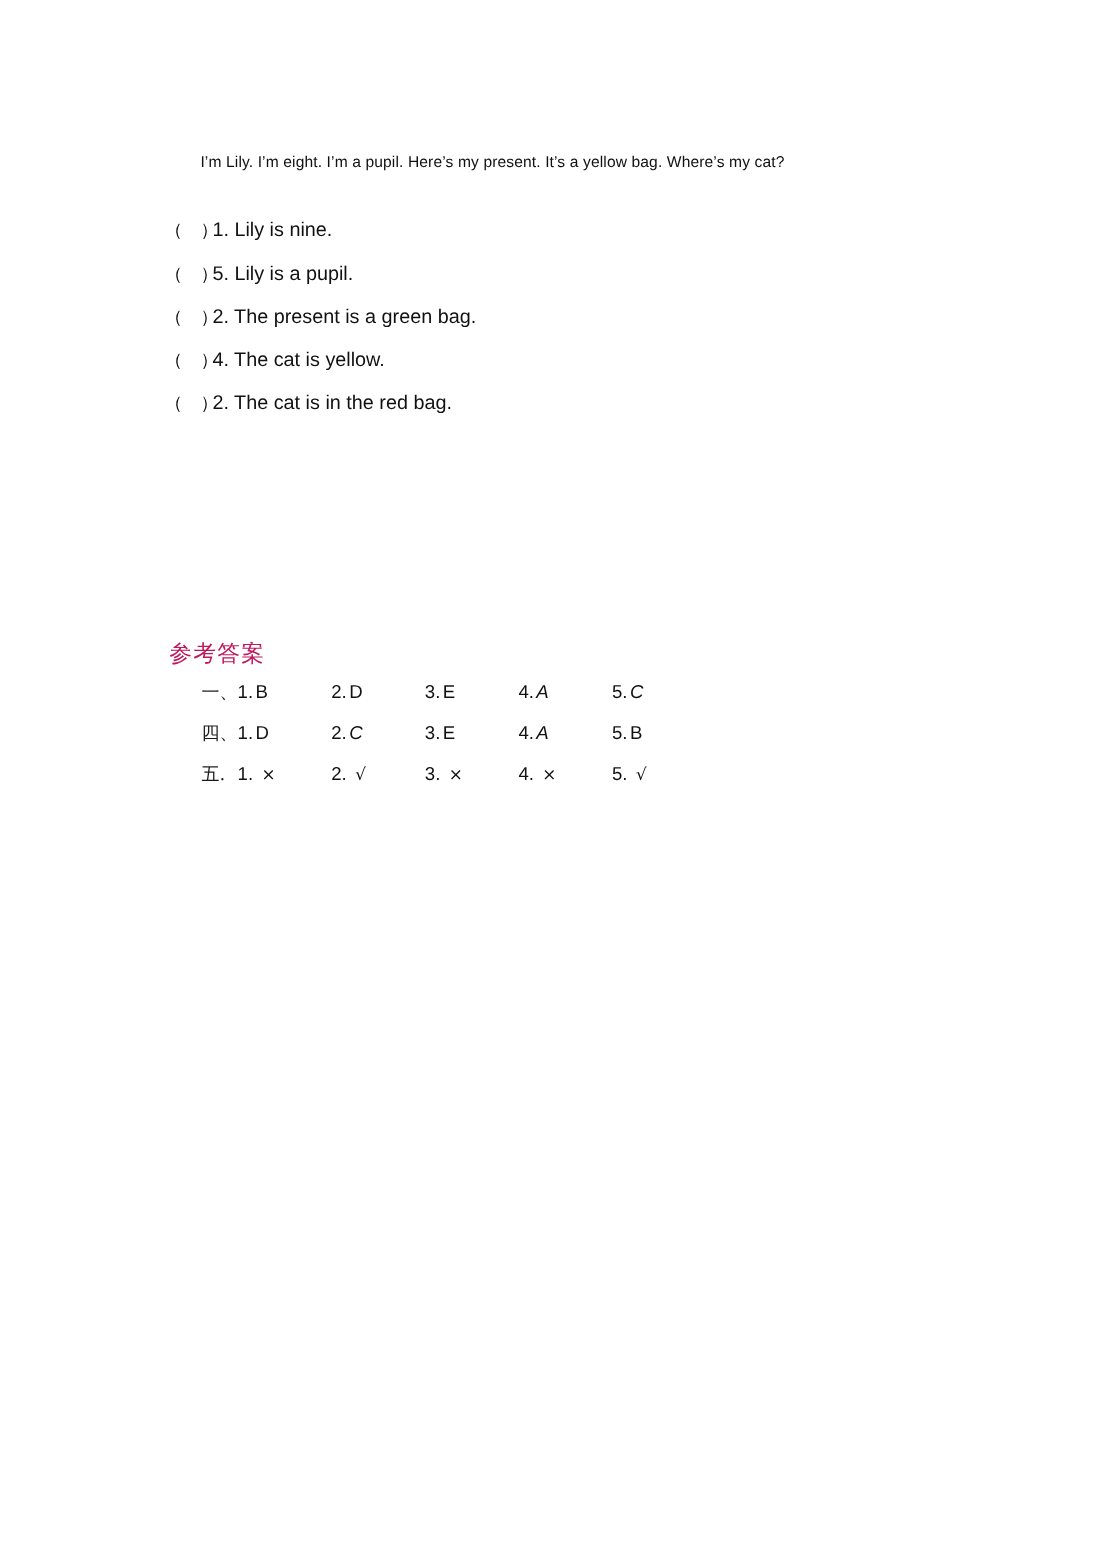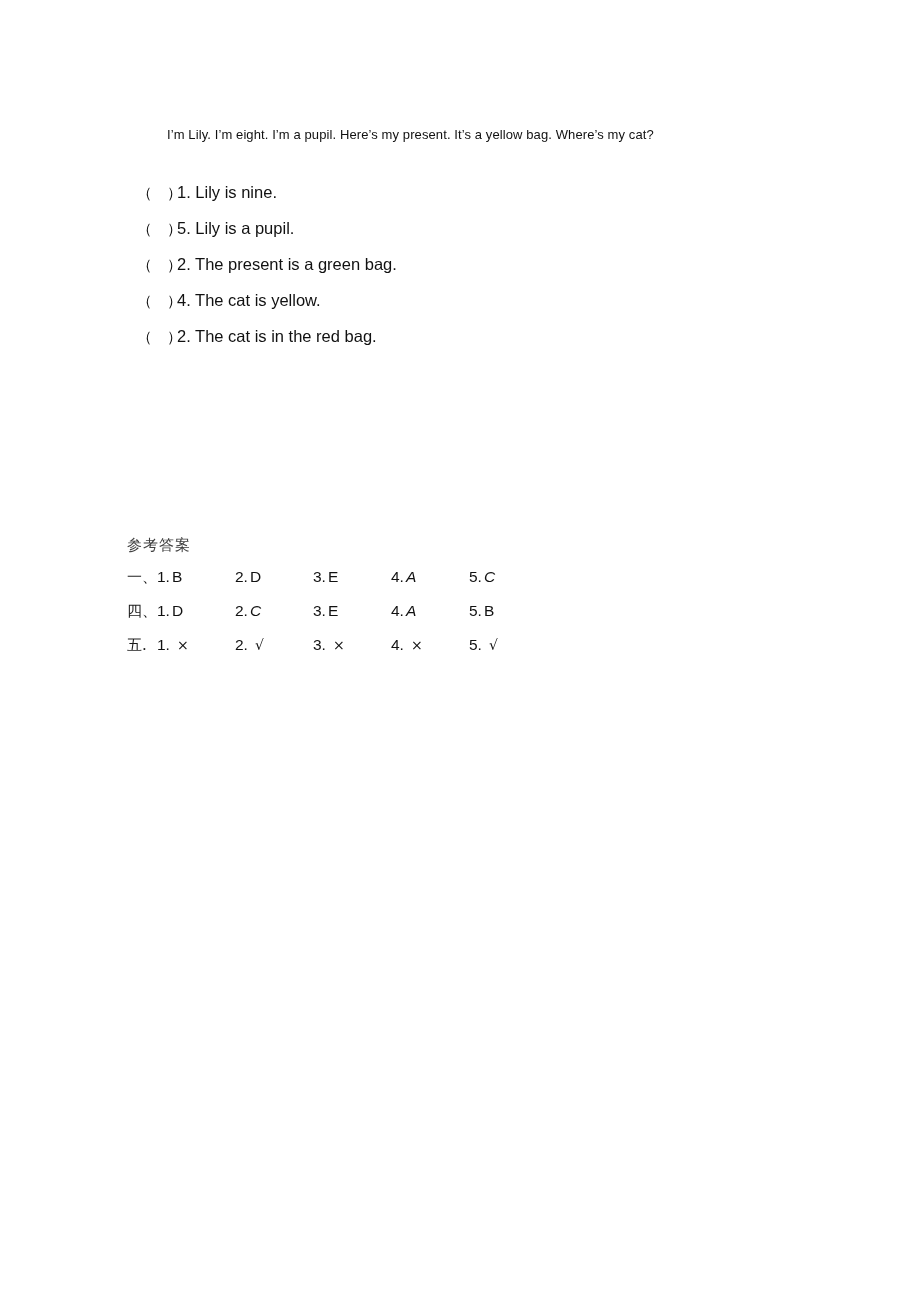--- a/index.html
+++ b/index.html
@@ -75,33 +75,35 @@
 
   
   .answers {
     position: absolute;
     left: 127px;
     top: 530px;
     width: 620px;
   }
   .answers-title {
     font-family: "DejaVu Serif", "Liberation Serif", serif;
-    font-size: 15px;
+    font-size: 19px;
     line-height: 30px;
-    color: #404040;
+    color: #be185d;
     letter-spacing: 1px;
     white-space: nowrap;
+    margin-left: 14px;
   }
   .ans-row {
     height: 34px;
     line-height: 34px;
     font-size: 15.5px;
     color: #111;
     white-space: nowrap;
     display: block;
+    margin-left: 41px;
   }
   .ans-label {
     display: inline-block;
     width: 30px;
     font-family: "DejaVu Serif", "Liberation Serif", serif;
     font-size: 15px;
     color: #1a1a1a;
     vertical-align: baseline;
   }
   .ans-cell {

